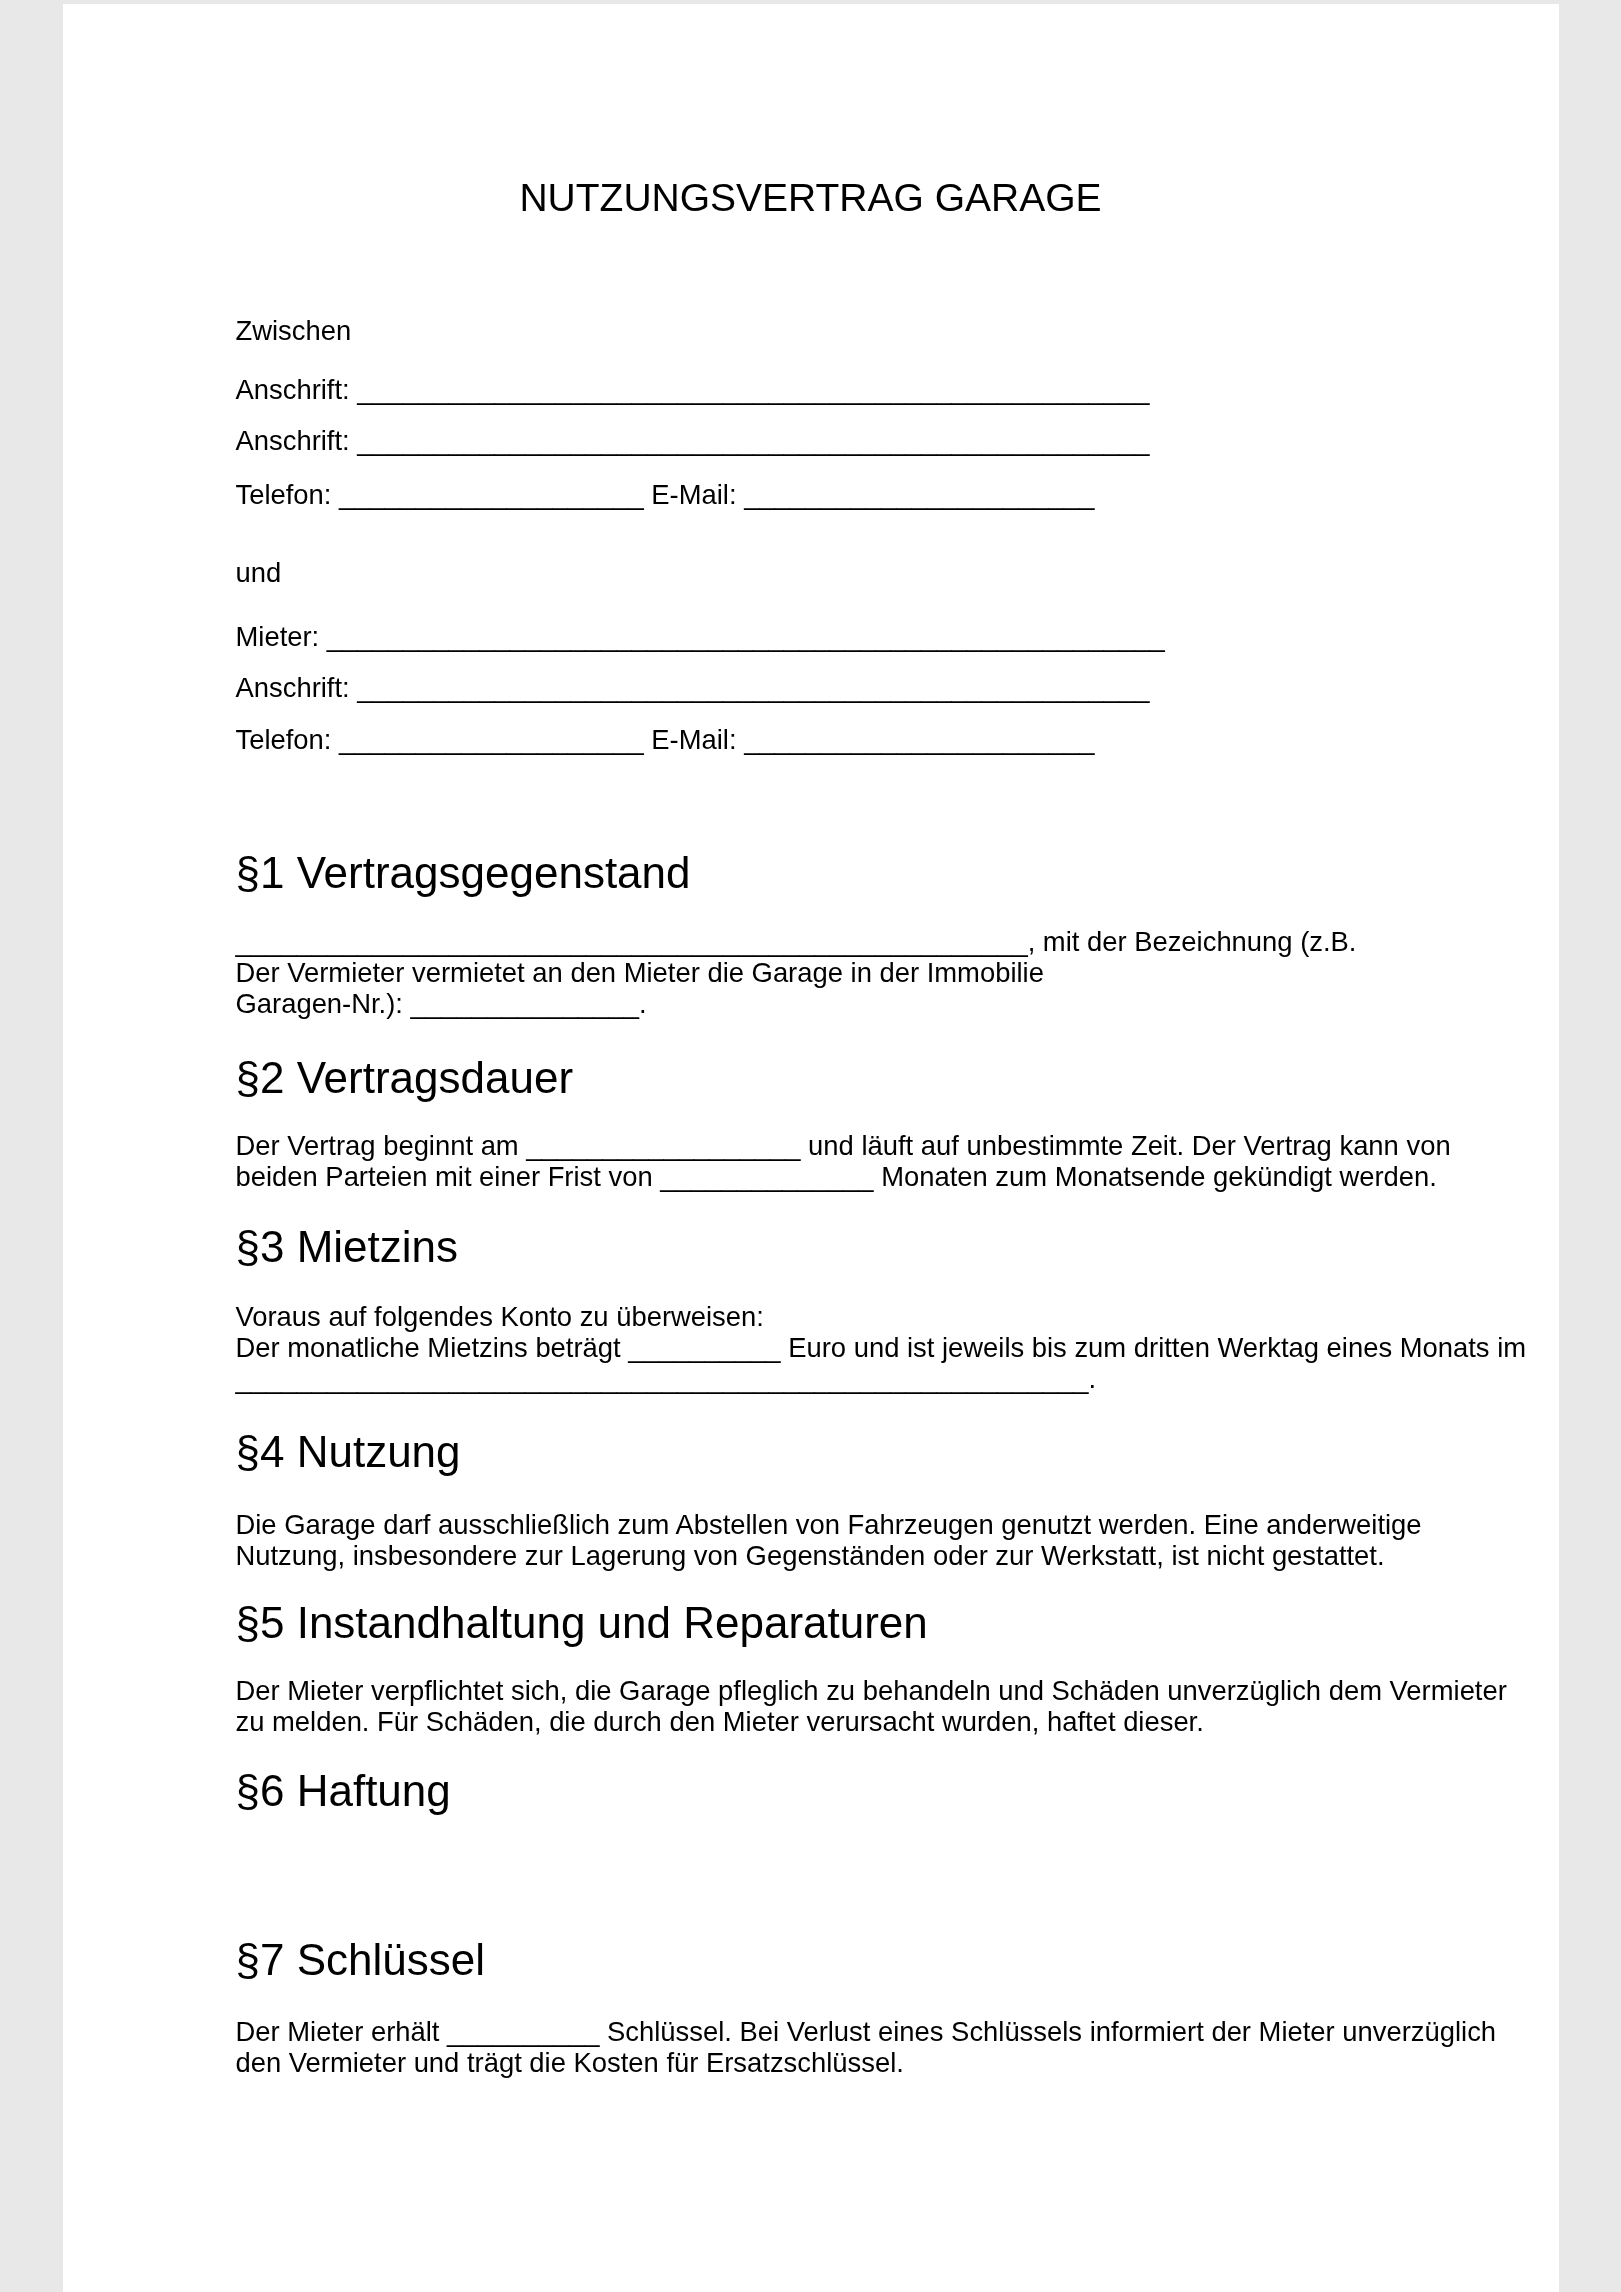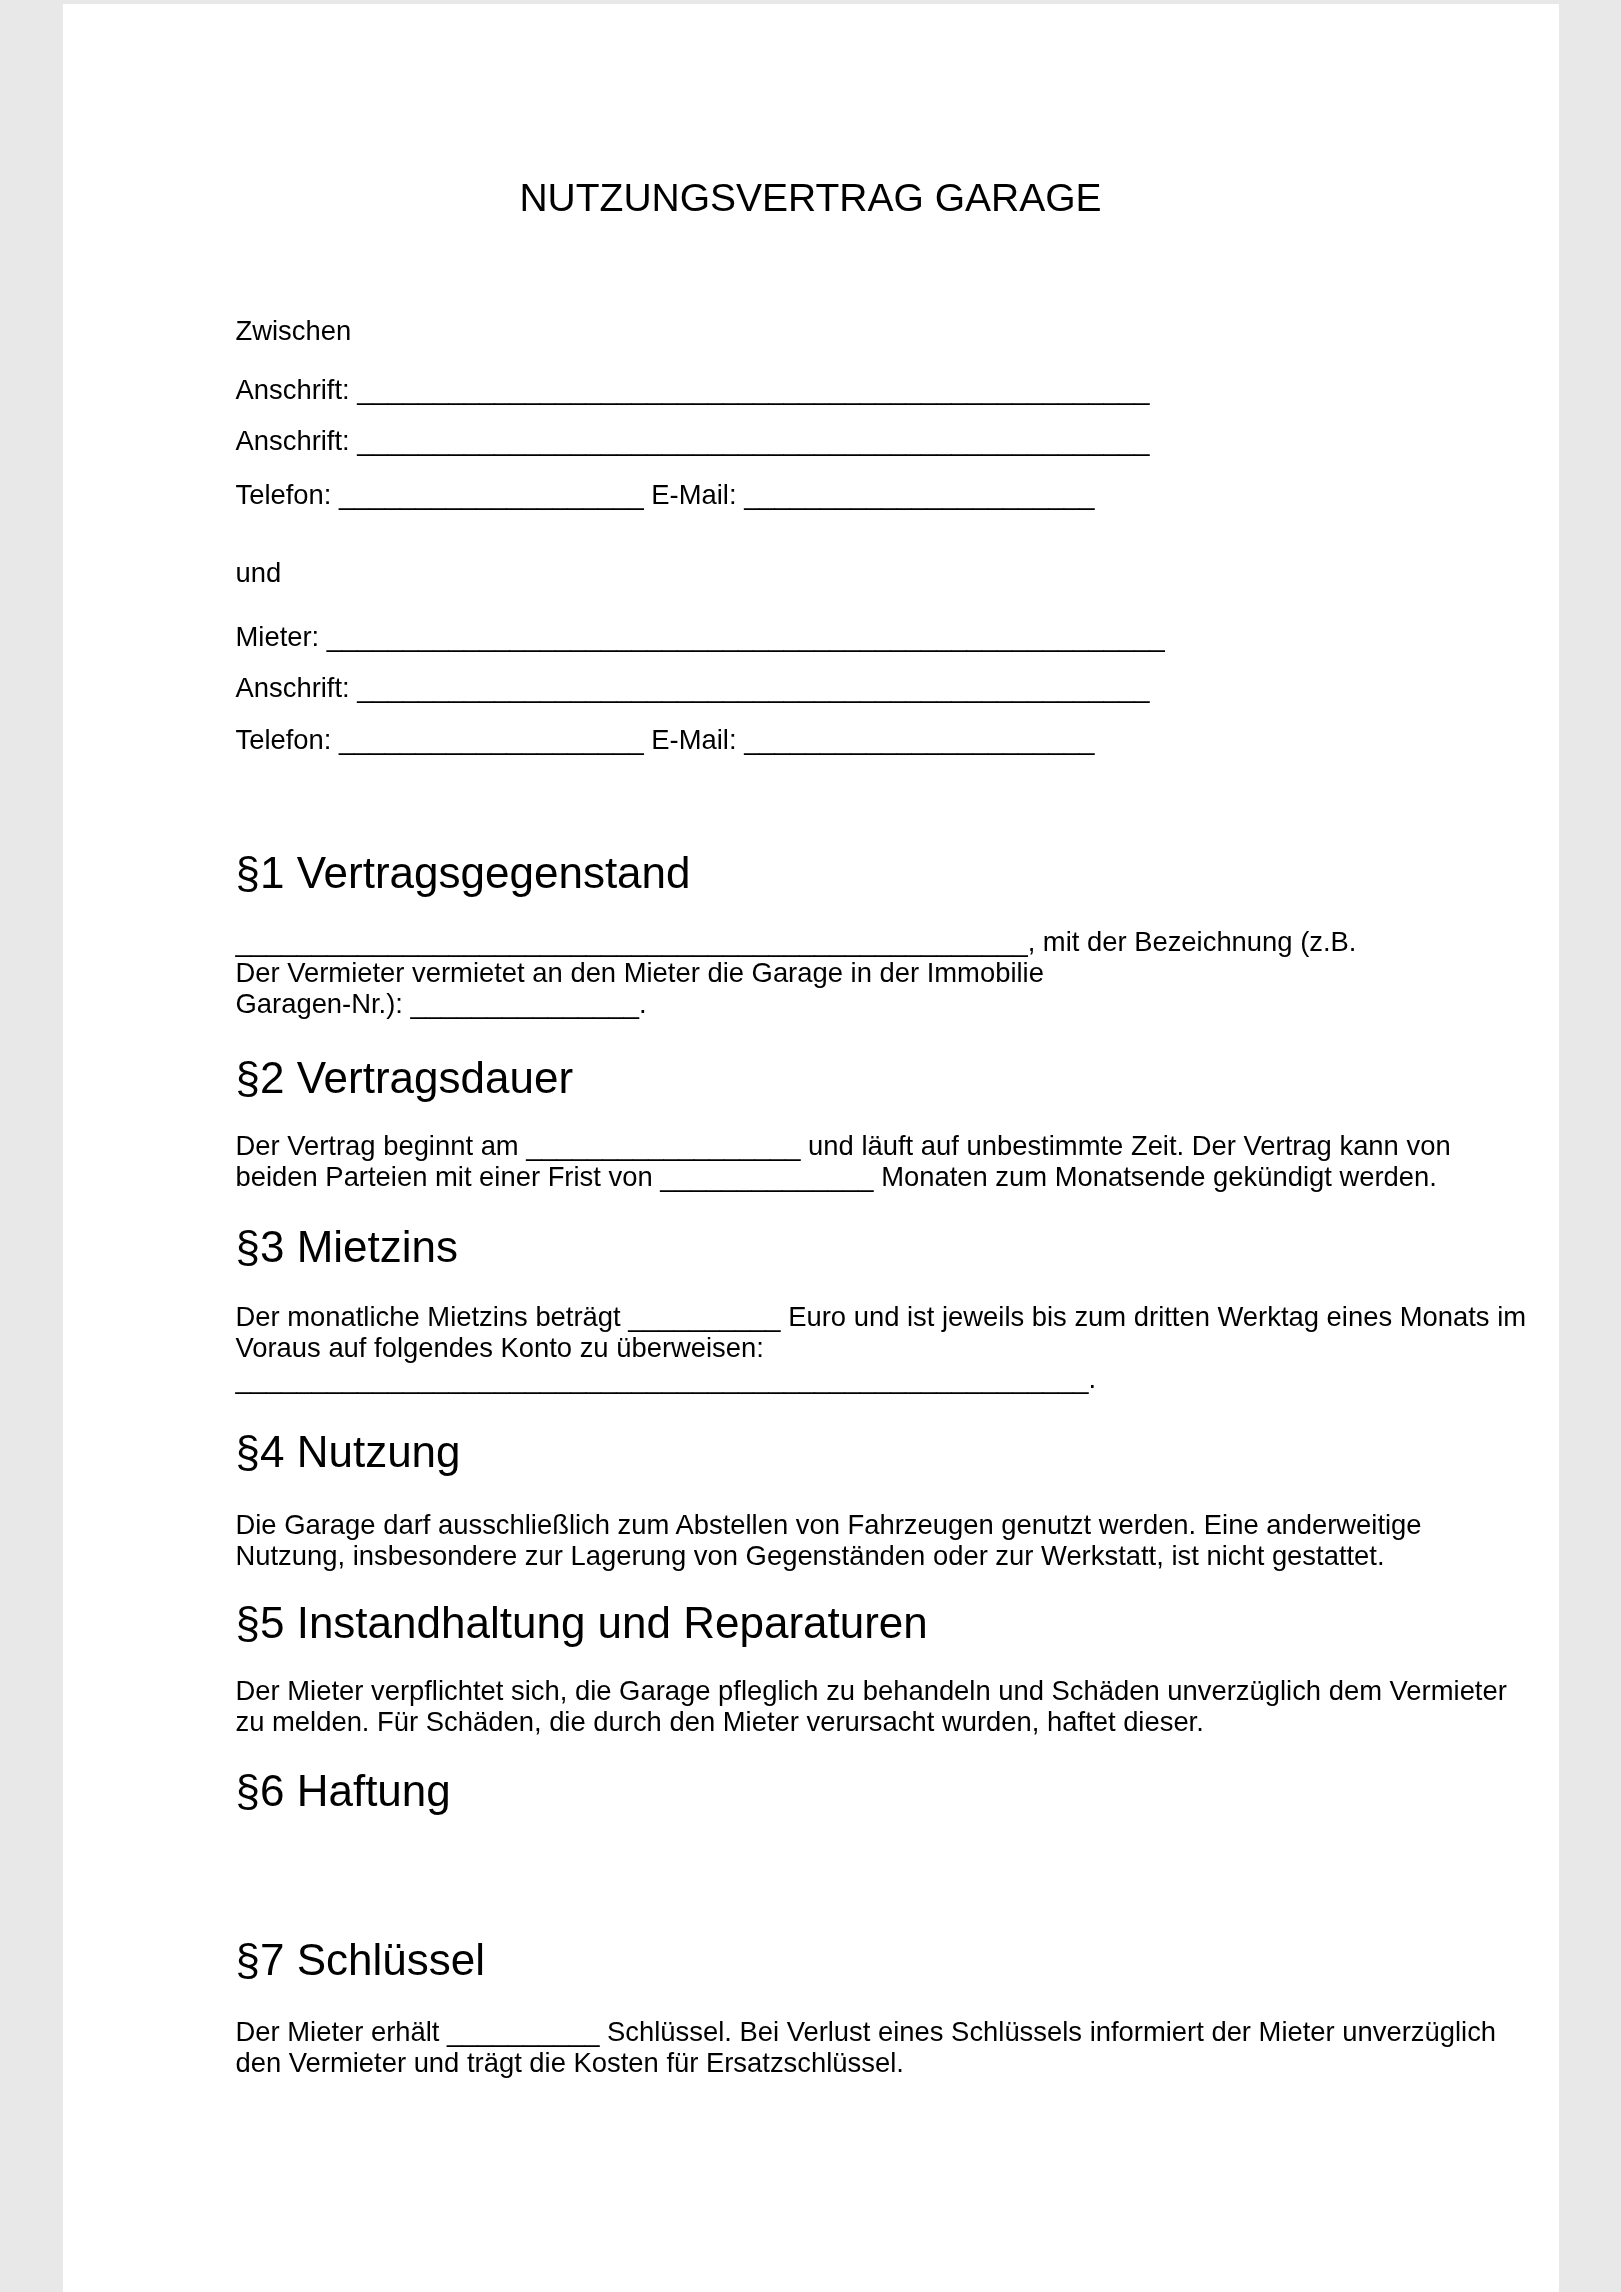--- a/index.html
+++ b/index.html
@@ -77,22 +77,22 @@
   </div>
 
   <div class="section-heading" style="top:1054px">§2 Vertragsdauer</div>
   <div class="section-body" style="top:1126px">
     <div class="line">Der Vertrag beginnt am __________________ und läuft auf unbestimmte Zeit. Der Vertrag kann von</div>
     <div class="line">beiden Parteien mit einer Frist von ______________ Monaten zum Monatsende gekündigt werden.</div>
   </div>
 
   <div class="section-heading" style="top:1223px">§3 Mietzins</div>
   <div class="section-body" style="top:1297px">
+    <div class="line">Voraus auf folgendes Konto zu überweisen:</div>
     <div class="line">Der monatliche Mietzins beträgt __________ Euro und ist jeweils bis zum dritten Werktag eines Monats im</div>
-    <div class="line">Voraus auf folgendes Konto zu überweisen:</div>
     <div class="line">________________________________________________________.</div>
   </div>
 
   <div class="section-heading" style="top:1428px">§4 Nutzung</div>
   <div class="section-body" style="top:1505px">
     <div class="line">Die Garage darf ausschließlich zum Abstellen von Fahrzeugen genutzt werden. Eine anderweitige</div>
     <div class="line">Nutzung, insbesondere zur Lagerung von Gegenständen oder zur Werkstatt, ist nicht gestattet.</div>
   </div>
 
   <div class="section-heading" style="top:1599px">§5 Instandhaltung und Reparaturen</div>

